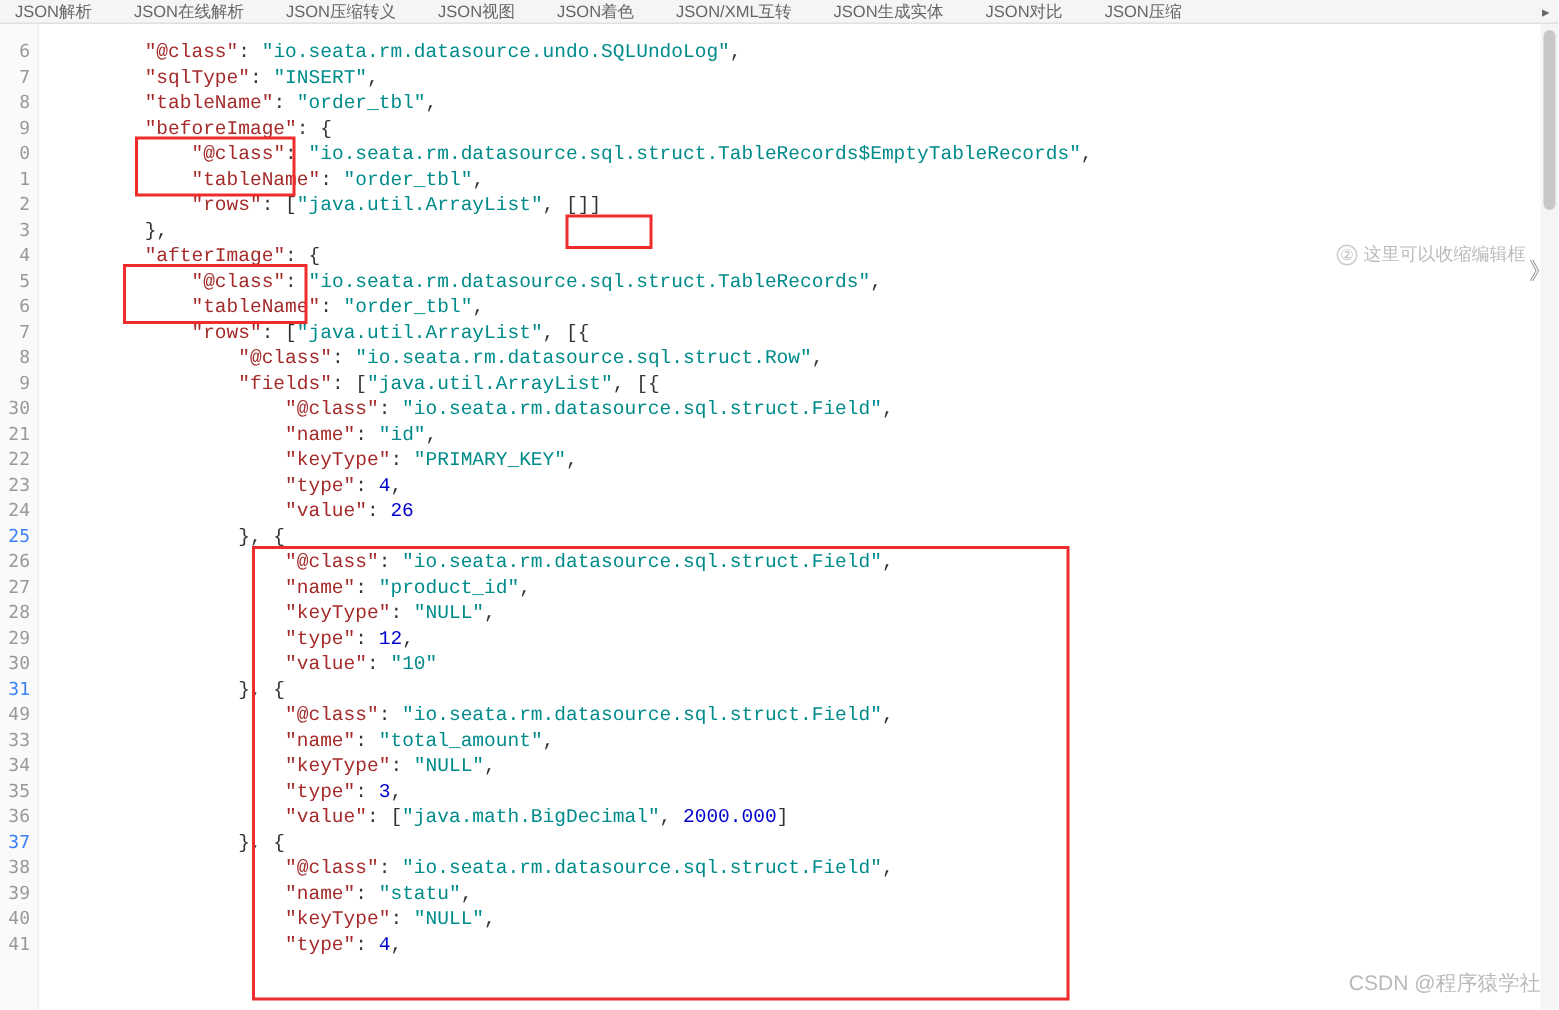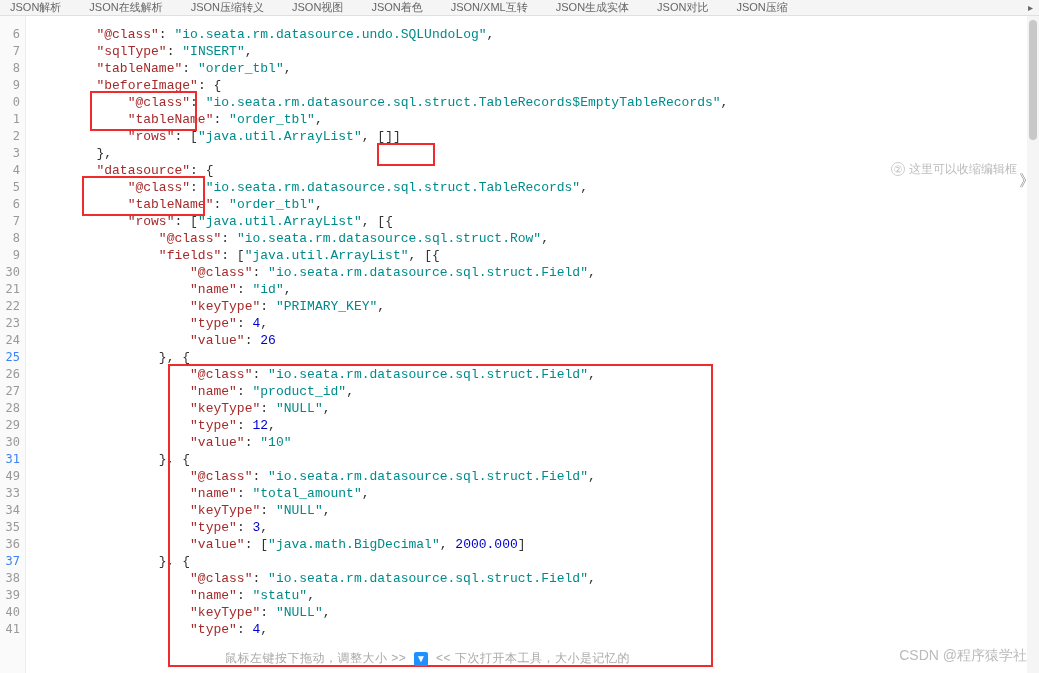--- a/index.html
+++ b/index.html
@@ -83,21 +83,21 @@
   </div>
 
   <div class="editor"><span>        <span class="k">"<span>@class</span>"</span><span class="p">: </span><span class="s">"<span>io.seata.rm.datasource.undo.SQLUndoLog</span>"</span><span class="p">,</span></span>
 <span>        <span class="k">"<span>sqlType</span>"</span><span class="p">: </span><span class="s">"<span>INSERT</span>"</span><span class="p">,</span></span>
 <span>        <span class="k">"<span>tableName</span>"</span><span class="p">: </span><span class="s">"<span>order_tbl</span>"</span><span class="p">,</span></span>
 <span>        <span class="k">"<span>beforeImage</span>"</span><span class="p">: {</span></span>
 <span>            <span class="k">"<span>@class</span>"</span><span class="p">: </span><span class="s">"<span>io.seata.rm.datasource.sql.struct.TableRecords$EmptyTableRecords</span>"</span><span class="p">,</span></span>
 <span>            <span class="k">"<span>tableName</span>"</span><span class="p">: </span><span class="s">"<span>order_tbl</span>"</span><span class="p">,</span></span>
 <span>            <span class="k">"<span>rows</span>"</span><span class="p">: [</span><span class="s">"<span>java.util.ArrayList</span>"</span><span class="p">, <span>[]</span>]</span></span>
 <span>        <span class="p">},</span></span>
-<span>        <span class="k">"<span>datasource</span>"</span><span class="p">: {</span></span>
+<span>        <span class="k">"<span>afterImage</span>"</span><span class="p">: {</span></span>
 <span>            <span class="k">"<span>@class</span>"</span><span class="p">: </span><span class="s">"<span>io.seata.rm.datasource.sql.struct.TableRecords</span>"</span><span class="p">,</span></span>
 <span>            <span class="k">"<span>tableName</span>"</span><span class="p">: </span><span class="s">"<span>order_tbl</span>"</span><span class="p">,</span></span>
 <span>            <span class="k">"<span>rows</span>"</span><span class="p">: [</span><span class="s">"<span>java.util.ArrayList</span>"</span><span class="p">, [{</span></span>
 <span>                <span class="k">"<span>@class</span>"</span><span class="p">: </span><span class="s">"<span>io.seata.rm.datasource.sql.struct.Row</span>"</span><span class="p">,</span></span>
 <span>                <span class="k">"<span>fields</span>"</span><span class="p">: [</span><span class="s">"<span>java.util.ArrayList</span>"</span><span class="p">, [{</span></span>
 <span>                    <span class="k">"<span>@class</span>"</span><span class="p">: </span><span class="s">"<span>io.seata.rm.datasource.sql.struct.Field</span>"</span><span class="p">,</span></span>
 <span>                    <span class="k">"<span>name</span>"</span><span class="p">: </span><span class="s">"<span>id</span>"</span><span class="p">,</span></span>
 <span>                    <span class="k">"<span>keyType</span>"</span><span class="p">: </span><span class="s">"<span>PRIMARY_KEY</span>"</span><span class="p">,</span></span>
 <span>                    <span class="k">"<span>type</span>"</span><span class="p">: </span><span class="n">4</span><span class="p">,</span></span>
 <span>                    <span class="k">"<span>value</span>"</span><span class="p">: </span><span class="n">26</span></span>
@@ -120,24 +120,19 @@
 <span>                    <span class="k">"<span>type</span>"</span><span class="p">: </span><span class="n">4</span><span class="p">,</span></span></div>
 
   <div class="redbox" style="left:90px; top:75px; width:107px; height:40px;"></div>
   <div class="redbox" style="left:377px; top:127px; width:58px; height:23px;"></div>
   <div class="redbox" style="left:82px; top:160px; width:123px; height:40px;"></div>
   <div class="redbox" style="left:168px; top:348px; width:545px; height:303px;"></div>
 
   <div class="sidehint"><span class="circ">②</span><span>这里可以收缩编辑框</span></div>
   <div class="dblarrow">》</div>
 
-  <div class="bottomhint">
-    <span>鼠标左键按下拖动，调整大小 &gt;&gt;</span>
-    <span class="sq">▼</span>
-    <span>&lt;&lt; 下次打开本工具，大小是记忆的</span>
-  </div>
 </div>
 
 <div class="scrollbar">
   <div class="thumb"></div>
 </div>
 
 <div class="watermark">CSDN @程序猿学社</div>
 
 </body></html>

